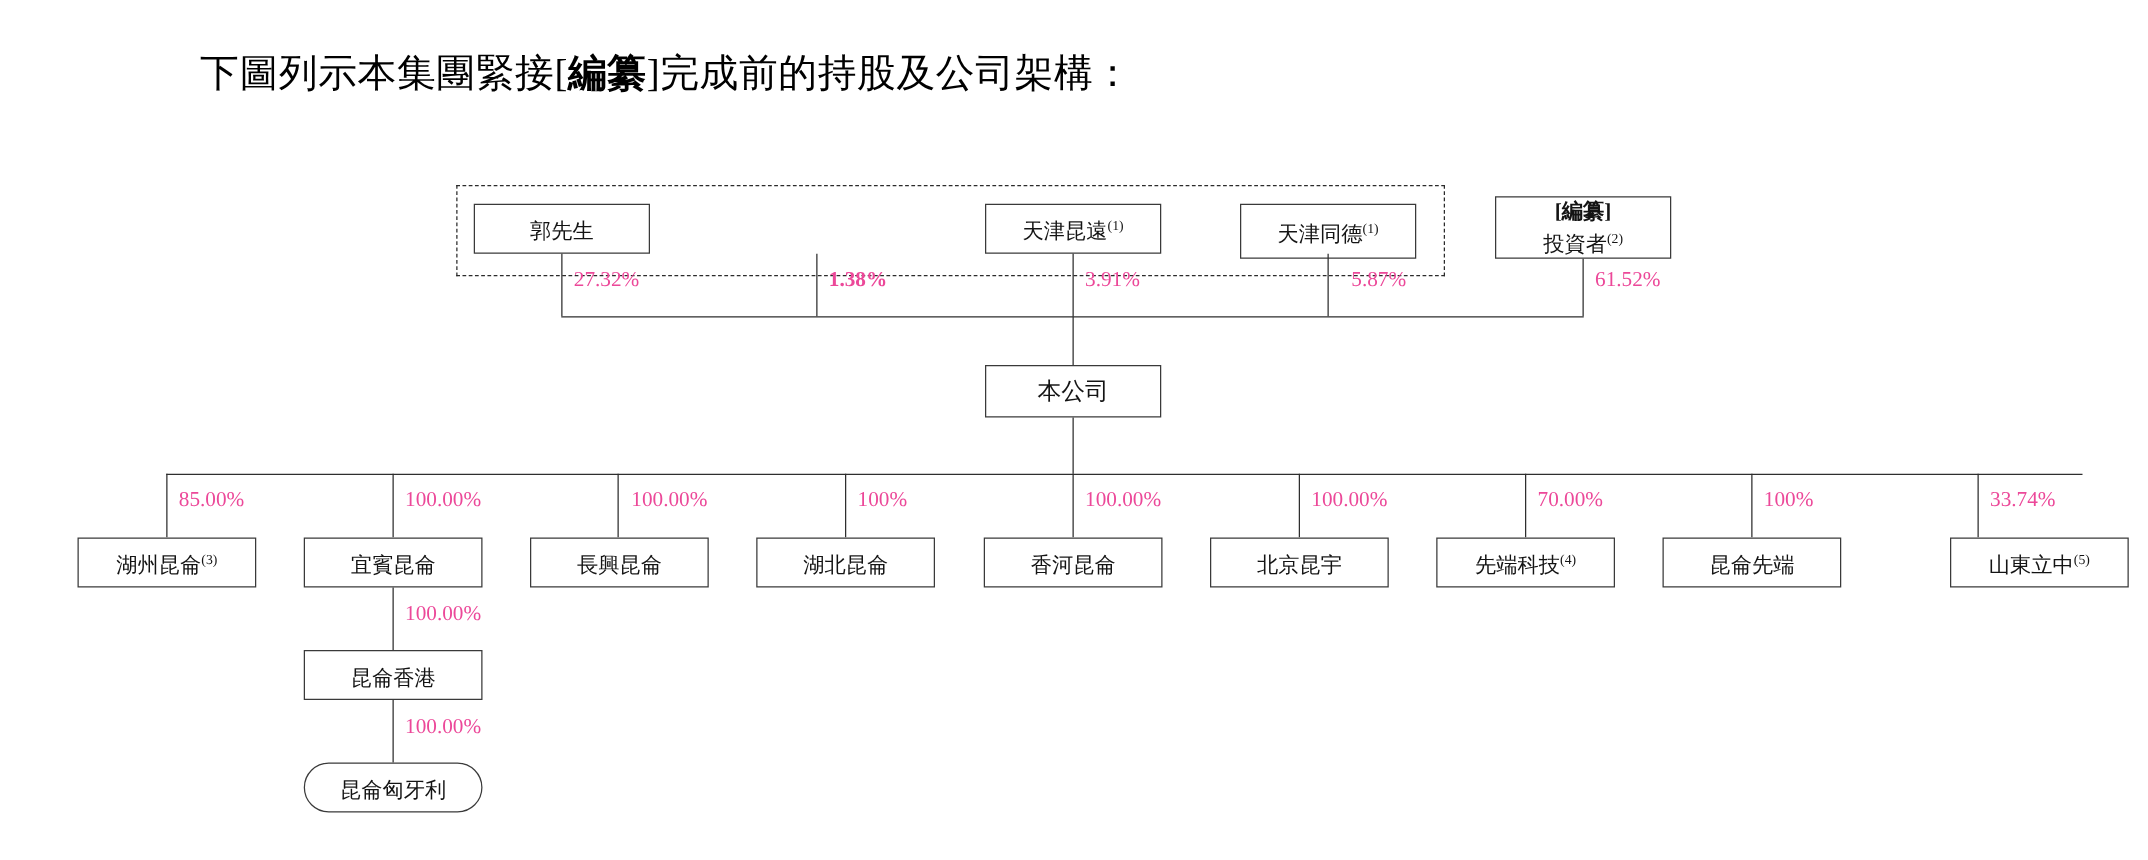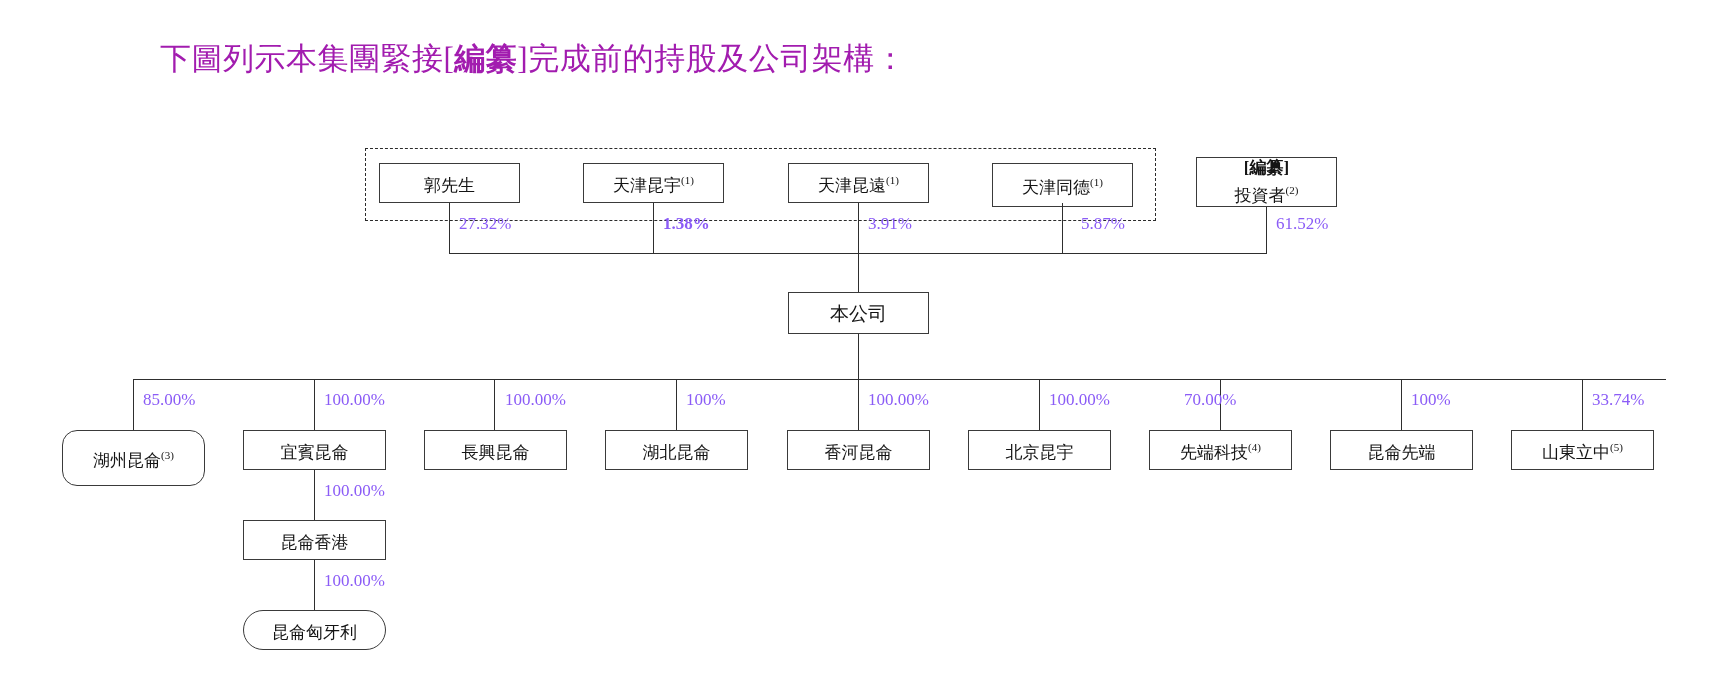--- a/index.html
+++ b/index.html
@@ -7,21 +7,21 @@
     width:1718px;height:688px;position:relative;overflow:hidden;
     font-family:"Liberation Serif","DejaVu Serif",serif;
     color:#1d1d1f;
   }
   #chart-root{position:absolute;inset:0;}
 
   
   .title{
     position:absolute;left:160px;top:36px;
     font-size:31px;line-height:46px;letter-spacing:0.5px;
-    white-space:nowrap;color:#a21caf;
+    white-space:nowrap;color:#000000;
   }
   .title .bold{font-weight:bold;}
 
   
   .box{
     position:absolute;box-sizing:border-box;
     border:1.6px solid #3a3a3a;background:#ffffff;
     display:flex;flex-direction:column;
     align-items:center;justify-content:center;
     font-size:17px;line-height:23px;color:#141414;
@@ -37,41 +37,38 @@
     border:1.6px dashed #2b2b2b;background:transparent;
   }
 
   
   .vline{position:absolute;width:0;border-left:1.5px solid #2e2e2e;}
   .hline{position:absolute;height:0;border-top:1.5px solid #2e2e2e;}
 
   
   .pct{
     position:absolute;font-size:17px;line-height:20px;
-    color:#8b5cf6;white-space:nowrap;
+    color:#ec4899;white-space:nowrap;
   }
 </style>
 </head>
 <body>
 
 <div id="chart-root">
 
   <div class="title">
     <span>下圖列示本集團緊接[</span><span class="bold">編纂</span><span>]完成前的持股及公司架構：</span>
   </div>
 
   <div class="dashed-group" style="left:365px;top:148px;width:791px;height:73px;"></div>
 
   <div class="box" style="left:379px;top:163px;width:141px;height:40px;">
     <span class="ln"><span>郭先生</span><span class="sup"></span></span>
   </div>
 
-  <div class="box" style="left:583px;top:163px;width:141px;height:40px;">
-    <span class="ln"><span>天津昆宇</span><span class="sup">(1)</span></span>
-  </div>
 
   <div class="box" style="left:788px;top:163px;width:141px;height:40px;">
     <span class="ln"><span>天津昆遠</span><span class="sup">(1)</span></span>
   </div>
 
   <div class="box" style="left:992px;top:163px;width:141px;height:44px;">
     <span class="ln"><span>天津同德</span><span class="sup">(1)</span></span>
   </div>
 
   <div class="box" style="left:1196px;top:157px;width:141px;height:50px;line-height:22px;">
@@ -112,25 +109,25 @@
   <div class="vline" style="left:1220px;top:379px;height:51px;"></div>
   <div class="vline" style="left:1401px;top:379px;height:51px;"></div>
   <div class="vline" style="left:1582px;top:379px;height:51px;"></div>
 
   <div class="pct" style="left:143px;top:390px;">85.00%</div>
   <div class="pct" style="left:324px;top:390px;">100.00%</div>
   <div class="pct" style="left:505px;top:390px;">100.00%</div>
   <div class="pct" style="left:686px;top:390px;">100%</div>
   <div class="pct" style="left:868px;top:390px;">100.00%</div>
   <div class="pct" style="left:1049px;top:390px;">100.00%</div>
-  <div class="pct" style="left:1184px;top:390px;">70.00%</div>
+  <div class="pct" style="left:1230px;top:390px;">70.00%</div>
   <div class="pct" style="left:1411px;top:390px;">100%</div>
   <div class="pct" style="left:1592px;top:390px;">33.74%</div>
 
-  <div class="box" style="left:62px;top:430px;width:143px;height:56px;border-radius:15px;">
+  <div class="box" style="left:62px;top:430px;width:143px;height:40px;">
     <span class="ln"><span>湖州昆侖</span><span class="sup">(3)</span></span>
   </div>
 
   <div class="box" style="left:243px;top:430px;width:143px;height:40px;">
     <span class="ln"><span>宜賓昆侖</span><span class="sup"></span></span>
   </div>
 
   <div class="box" style="left:424px;top:430px;width:143px;height:40px;">
     <span class="ln"><span>長興昆侖</span><span class="sup"></span></span>
   </div>
@@ -148,21 +145,21 @@
   </div>
 
   <div class="box" style="left:1149px;top:430px;width:143px;height:40px;">
     <span class="ln"><span>先端科技</span><span class="sup">(4)</span></span>
   </div>
 
   <div class="box" style="left:1330px;top:430px;width:143px;height:40px;">
     <span class="ln"><span>昆侖先端</span><span class="sup"></span></span>
   </div>
 
-  <div class="box" style="left:1511px;top:430px;width:143px;height:40px;">
+  <div class="box" style="left:1560px;top:430px;width:143px;height:40px;">
     <span class="ln"><span>山東立中</span><span class="sup">(5)</span></span>
   </div>
 
   <div class="vline" style="left:314px;top:470px;height:50px;"></div>
   <div class="pct" style="left:324px;top:481px;">100.00%</div>
 
   <div class="box" style="left:243px;top:520px;width:143px;height:40px;">
     <span class="ln"><span>昆侖香港</span><span class="sup"></span></span>
   </div>
 

